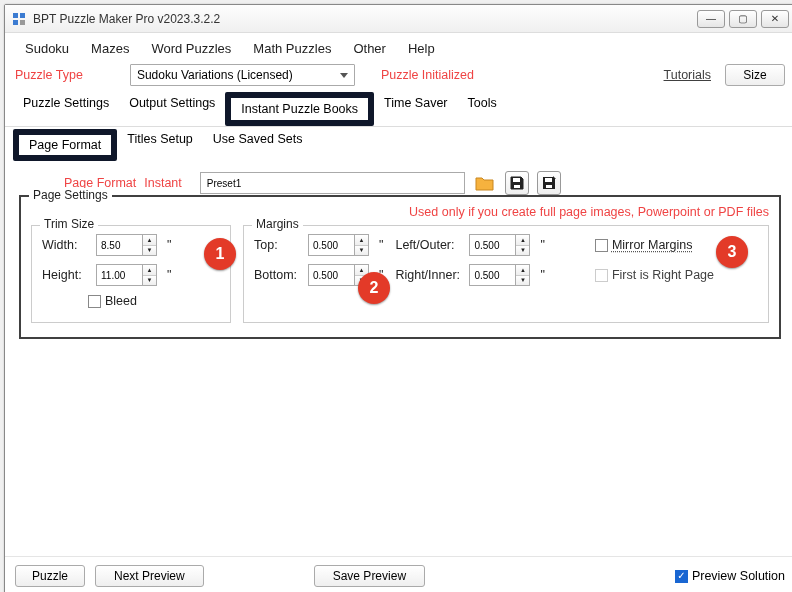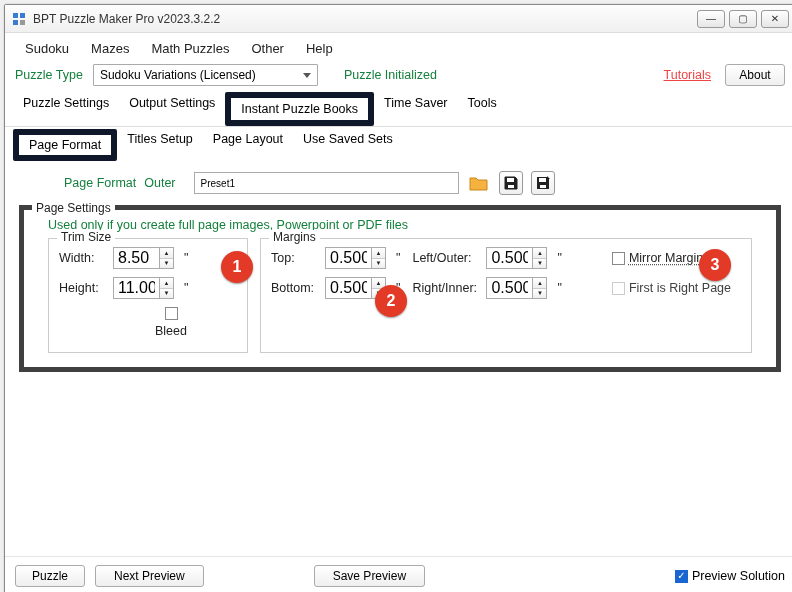--- a/index.html
+++ b/index.html
@@ -17,32 +17,32 @@
   }
   .titlebar .appicon { width:16px; height:16px; margin-right:6px; display:flex; align-items:center; justify-content:center; }
   .titlebar .title { flex: 1; }
   .winbtns { display:flex; gap:4px; }
   .winbtn { width:28px; height:18px; border:1px solid #999; border-radius:3px;
     background:linear-gradient(#fff,#e6e6e6); display:flex; align-items:center; justify-content:center;
     font-size:10px; color:#333; cursor:pointer; }
   .menubar { display:flex; gap:2px; padding:6px 10px 4px; font-size:13px; color:#222; }
   .menuitem { padding:2px 10px; border-radius:2px; cursor:pointer; }
   .toolbar-row { display:flex; align-items:center; gap:10px; padding:2px 10px 6px; font-size:12.5px; }
-  .label { color:#15803d; }
+  .label { color:#ef4444;text-align:right; }
   .select {
     height:22px; border:1px solid #aaa; background:#fff; font-size:12px;
     padding:0 18px 0 6px; position:relative; cursor:pointer; display:flex; align-items:center;
-    width:225px; border-radius:1px;
+    width:225px; border-radius:1px;margin-left:37px;
   }
   .select::after {
     content:""; position:absolute; right:6px; top:8px;
     border-left:4px solid transparent; border-right:4px solid transparent; border-top:5px solid #555;
   }
   .spacer { flex:1; }
-  .link { color:#ef4444; text-decoration:underline; cursor:pointer; font-size:12.5px; padding:2px 4px; }
+  .link { color:#404040; text-decoration:underline; cursor:pointer; font-size:12.5px; padding:2px 4px; }
   .btn {
     height:22px; padding:0 18px; border:1px solid #aaa; border-radius:3px;
     background:linear-gradient(#fff,#efefef); font-size:12px; cursor:pointer;
     display:inline-flex; align-items:center; justify-content:center;
   }
   .tabs { display:flex; font-size:12.5px; padding:0 8px; border-bottom:1px solid #ddd; position:relative; }
   .tab { padding:4px 10px; cursor:pointer; position:relative; }
   .subtabs { display:flex; font-size:12.5px; padding:2px 8px 6px; }
   .subtab { padding:3px 10px; cursor:pointer; position:relative; }
   .red-highlight { border:6px solid #0f172a; border-radius:2px; }
@@ -50,30 +50,30 @@
   .row { display:flex; align-items:center; gap:8px; }
   .textinput {
     height:22px; border:1px solid #aaa; background:#fff; padding:0 6px; font-size:10px;
   }
   .iconbtn {
     width:24px; height:24px; border:1px solid #999; border-radius:3px;
     background:linear-gradient(#fff,#efefef); display:flex; align-items:center; justify-content:center;
     cursor:pointer;
   }
   .fieldset {
-    border:5px solid #404040; margin-top:10px; padding:8px 24px 14px; position:relative; font-size:12.5px;
+    border:2px solid #404040; padding:8px 10px 14px; position:relative; font-size:12.5px;
   }
   .fieldset > .legend { position:absolute; top:-9px; left:8px; background:#fff; padding:0 4px; font-size:12px; }
   .subfield { border:1px solid #ccc; padding:8px 10px 14px; position:relative; font-size:12.5px; }
   .subfield > .legend { position:absolute; top:-9px; left:8px; background:#fff; padding:0 4px; font-size:12px; }
   .flex { display:flex; }
   .col { display:flex; flex-direction:column; gap:8px; }
   .spinner { display:flex; }
   .spinner input {
-    width:46px; height:22px; border:1px solid #aaa; border-right:none; padding:0 4px; font-size:16px;
+    width:46px; height:22px; border:1px solid #aaa; border-right:none; padding:0 4px; font-size:10px;
   }
   .spinbtns {
     display:flex; flex-direction:column; width:15px; border:1px solid #aaa;
   }
   .spinbtns div {
     flex:1; display:flex; align-items:center; justify-content:center;
     font-size:6px; background:linear-gradient(#fff,#eee); cursor:pointer;
   }
   .spinbtns div:first-child { border-bottom:1px solid #ccc; }
   .badge {
@@ -111,57 +111,57 @@
     <div class="winbtns">
       <div class="winbtn">—</div>
       <div class="winbtn">▢</div>
       <div class="winbtn">✕</div>
     </div>
   </div>
 
   <div class="menubar">
     <div class="menuitem">Sudoku</div>
     <div class="menuitem">Mazes</div>
+    <div class="menuitem">Word Puzzles</div>
     <div class="menuitem">Math Puzzles</div>
     <div class="menuitem">Other</div>
     <div class="menuitem">Help</div>
   </div>
 
   <div class="toolbar-row">
     <span class="label">Puzzle Type</span>
     <div class="select">
       <span>Sudoku Variations (Licensed)</span>
     </div>
     <span style="margin-left:16px;" class="label">Puzzle Initialized</span>
     <div class="spacer"></div>
     <span class="link">Tutorials</span>
     <div class="btn" style="width:60px;">
-        <span>About</span>
+        <span>Size</span>
       </div>
   </div>
 
   <div class="tabs">
     <div class="tab">Puzzle Settings</div>
     <div class="tab">Output Settings</div>
     <div class="tab red-highlight">Instant Puzzle Books</div>
     <div class="tab">Time Saver</div>
     <div class="tab">Tools</div>
   </div>
 
   <div class="subtabs">
     <div class="subtab red-highlight">Page Format</div>
     <div class="subtab">Titles Setup</div>
-    <div class="subtab">Page Layout</div>
     <div class="subtab">Use Saved Sets</div>
   </div>
 
   <div class="content">
     <div class="row" style="margin-left:45px;">
       <span class="label">Page Format</span>
-      <span class="label">Outer</span>
+      <span class="label">Instant</span>
       <input class="textinput" style="width: 265px; margin-left: 10px;" value="Preset1">
       <div class="iconbtn" style="border:none;background:none;">
         <svg width="22" height="20" viewBox="0 0 22 20">
             <path d="M2 5 h6 l2 2 h9 v10 h-17 z" fill="#f6b23e" stroke="#c9861e"></path>
           </svg>
       </div>
       <div class="iconbtn">
         <svg width="16" height="16" viewBox="0 0 16 16">
             <path d="M2 2 h10 l2 2 v10 h-12 z" fill="#222" stroke="#222"></path>
             <rect x="4" y="3" width="7" height="4" fill="#fff"></rect>
@@ -202,21 +202,21 @@
               <span style="width:46px;">Height:</span>
               <div class="spinner">
                 <input value="11.00" style="">
                 <div class="spinbtns">
                     <div>▲</div>
                     <div>▼</div>
                   </div>
               </div>
               <span class="unit">"</span>
             </div>
-            <div class="chk" style="margin-left:46px;flex-direction:column;">
+            <div class="chk" style="margin-left:46px;">
               <div class="chkbox"></div>
               <span>Bleed</span>
             </div>
           </div>
           <div class="badge" style="top:12px; right:-6px;">1</div>
         </div>
 
         <div class="subfield" style="flex:1; position:relative;">
           <div class="legend">Margins</div>
           <div class="col">

